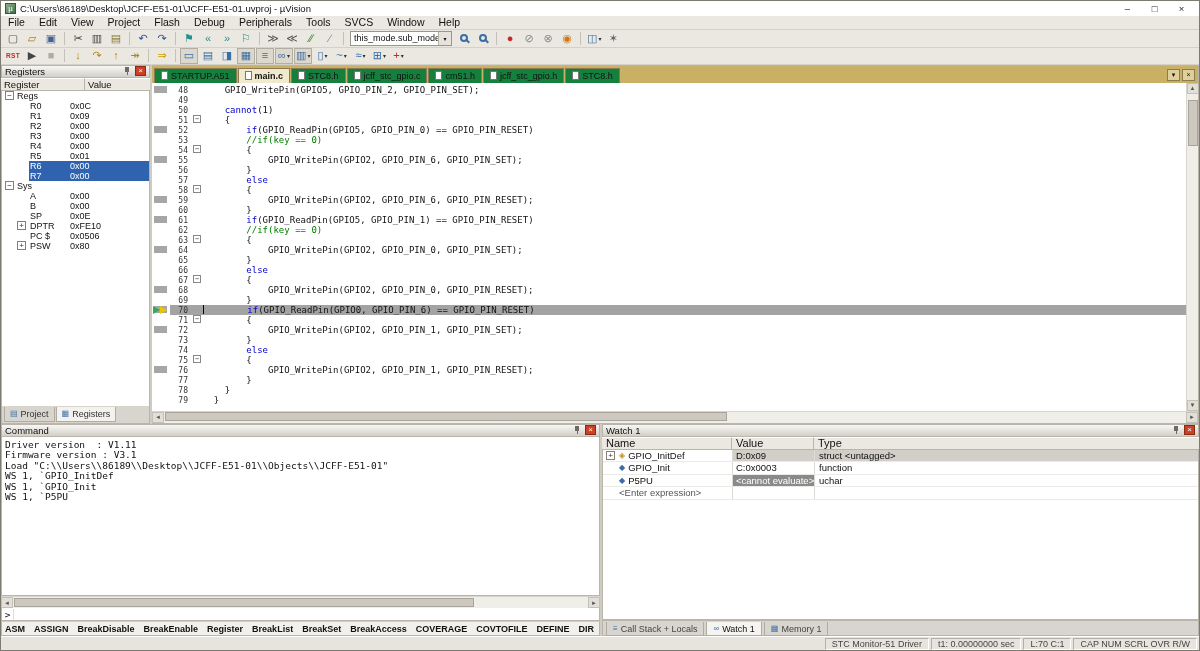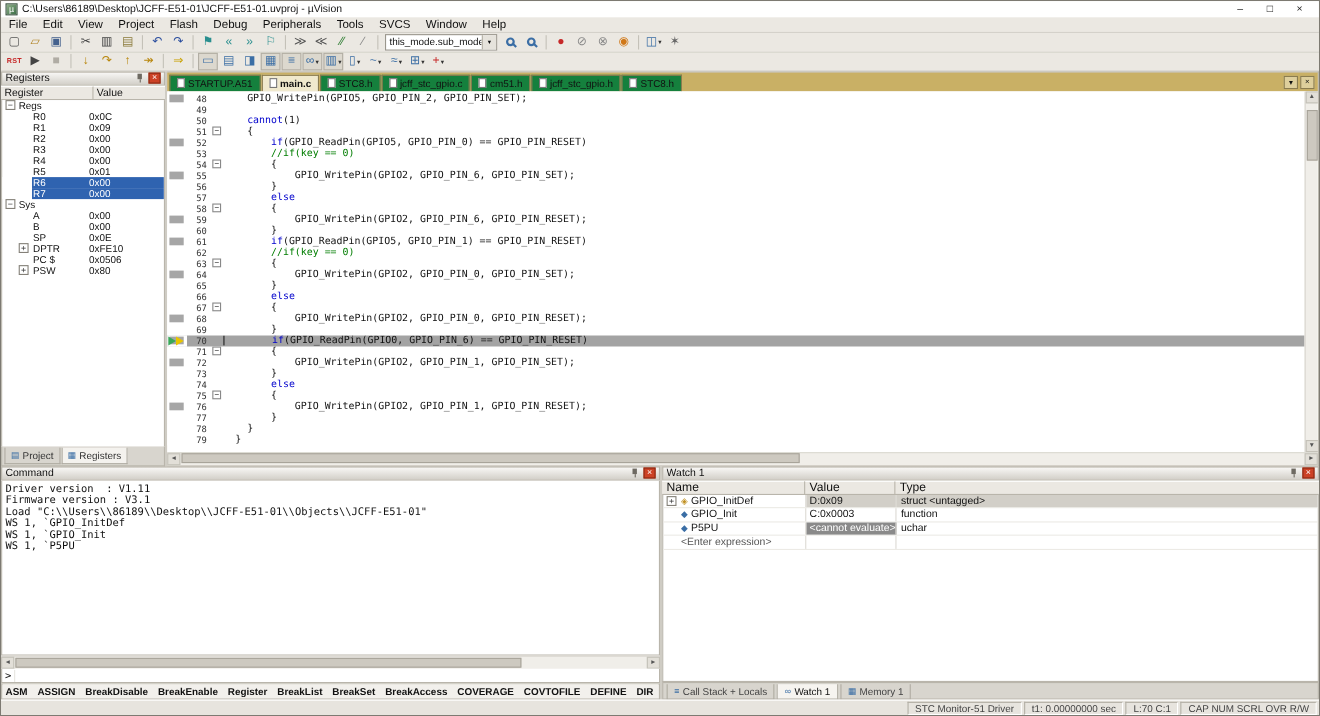--- a/index.html
+++ b/index.html
@@ -43,21 +43,21 @@
 
 .regpanel{width:151px;display:flex;flex-direction:column;border-right:2px solid #cfccc4;flex:none}
 .reghdr{height:13px;display:flex;background:#ebe8e2;border-bottom:1px solid #b9b5ab;font-size:9.5px;flex:none}
 .reghdr span{border-right:1px solid #b9b5ab;border-top:1px solid #fff;padding:0 3px;display:flex;align-items:center}
 .reghdr span:first-child{width:84px}
 .reghdr span:last-child{flex:1;border-right:none}
 .regtree{flex:1;background:#fff;overflow:hidden;font-size:9px;border-left:1px solid #b9b5ab;border-right:1px solid #b9b5ab}
 .regrow{height:10px;position:relative;display:flex;align-items:center}
 .regrow.group{padding-left:15px}
 .regrow.child{padding-left:28px}
-.regval{position:absolute;left:79px}
+.regval{position:absolute;left:68px}
 .regrow.sel{background:linear-gradient(90deg,#fff 27px,#2f63b0 27px);color:#fff}
 .expander{width:9px;height:9px;border:1px solid #848078;background:#fff;color:#333;font-size:8px;line-height:7px;text-align:center;position:absolute;left:3px}
 .regrow.child .expander{left:15px}
 .paneltabs{height:18px;background:#d8d5ce;display:flex;align-items:flex-start;padding:1px 2px 0;gap:1px;border:1px solid #b9b5ab;border-top:none;flex:none}
 .ptab{height:15px;display:flex;align-items:center;gap:3px;padding:0 5px;font-size:9px;background:#d8d5ce;color:#333;border:1px solid #b0aca2;border-top:none}
 .ptab.active{background:#f4f2ee}
 .ptabicon{font-size:8px;color:#3b6ea5}
 
 
 .editor{flex:1;display:flex;flex-direction:column;min-width:0;border:1px solid #b9b5ab;border-left:none}

